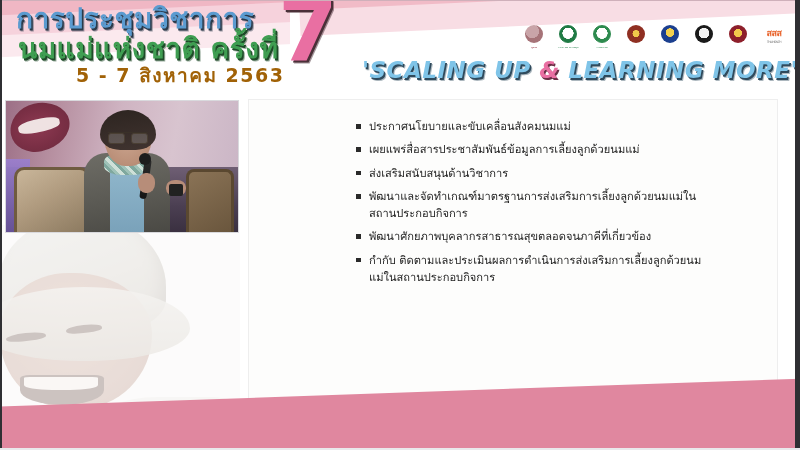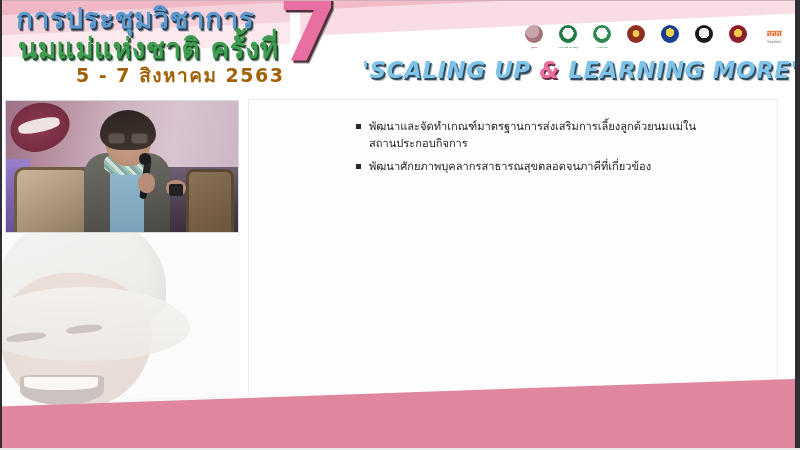--- a/index.html
+++ b/index.html
@@ -449,22 +449,26 @@
       <div class="sp-hand2"></div>
       <div class="sp-clicker"></div>
     </div>
 
     <div id="col-divider"></div>
     <div id="content-card"></div>
 
     <div id="text-block">
 
       <ul id="bullet-list">
+        <li>ประกาศนโยบายและขับเคลื่อนสังคมนมแม่</li>
+        <li>เผยแพร่สื่อสารประชาสัมพันธ์ข้อมูลการเลี้ยงลูกด้วยนมแม่</li>
+        <li>ส่งเสริมสนับสนุนด้านวิชาการ</li>
         <li>พัฒนาและจัดทำเกณฑ์มาตรฐานการส่งเสริมการเลี้ยงลูกด้วยนมแม่ในสถานประกอบกิจการ</li>
         <li>พัฒนาศักยภาพบุคลากรสาธารณสุขตลอดจนภาคีที่เกี่ยวข้อง</li>
+        <li>กำกับ ติดตามและประเมินผลการดำเนินการส่งเสริมการเลี้ยงลูกด้วยนมแม่ในสถานประกอบกิจการ</li>
       </ul>
     </div>
   </div>
 
   <div id="pink-band-light"></div>
   <div id="pink-band"></div>
   <div id="pink-band-flat"></div>
 
   <div class="edge-top"></div>
   <div class="edge-bar edge-left"></div>

